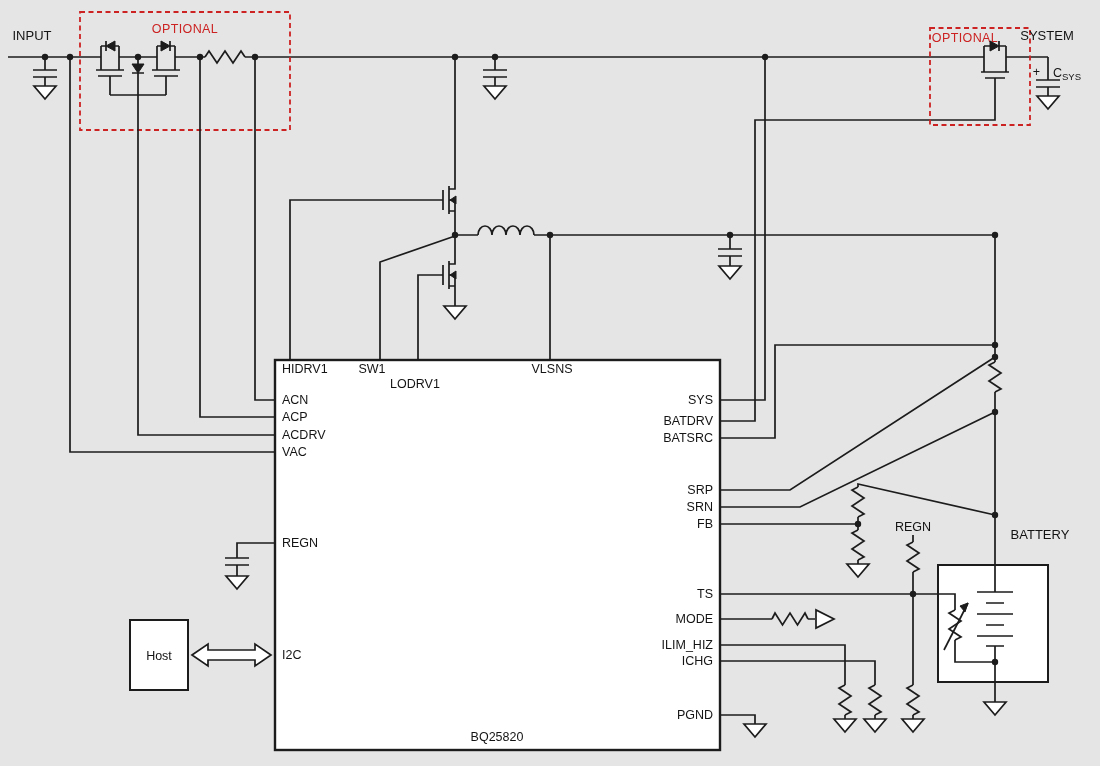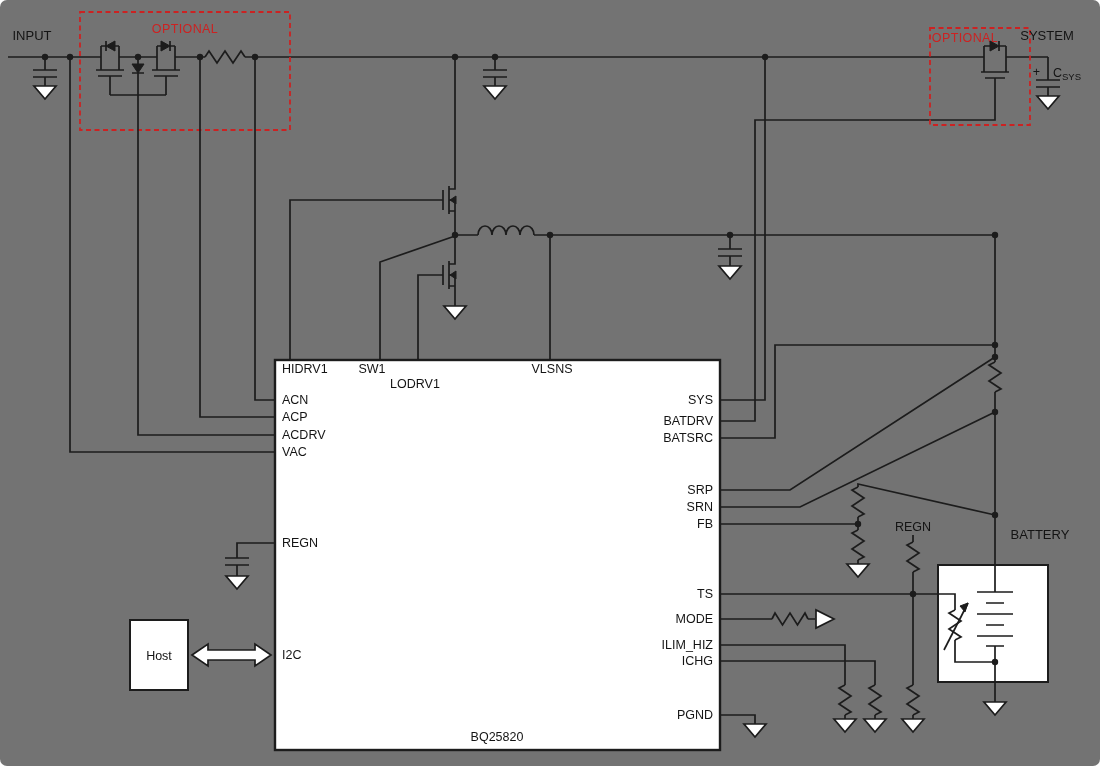--- a/index.html
+++ b/index.html
@@ -1,17 +1,17 @@
 <!DOCTYPE html>
 <html><head>
 <meta charset="utf-8">
 <style>
   html,body { margin:0; padding:0; background:#ffffff; }
-  .stage { position:relative; width:1100px; height:766px; background:#737373; overflow:hidden;
-           font-family:"Liberation Sans", sans-serif;border-radius:7px; }
+  .stage { position:relative; width:1100px; height:766px; background:#e5e5e5; overflow:hidden;
+           font-family:"Liberation Sans", sans-serif; }
   svg { position:absolute; left:0; top:0; }
   .w    { fill:none; stroke:#1c1c1c; stroke-width:1.7; }
   .box  { fill:#ffffff; stroke:#1c1c1c; stroke-width:2.4; }
   .box2 { fill:#ffffff; stroke:#1c1c1c; stroke-width:2; }
   .opt  { fill:none; stroke:#cc2222; stroke-width:1.8; stroke-dasharray:5 3.5; }
   .gnd  { fill:#ffffff; stroke:#1c1c1c; stroke-width:1.7; }
   .dio  { fill:#1c1c1c; stroke:#1c1c1c; stroke-width:1; }
   .arr  { fill:#ffffff; stroke:#1c1c1c; stroke-width:1.7; }
   .dot  { fill:#1c1c1c; stroke:none; }
   text  { fill:#141414; }

